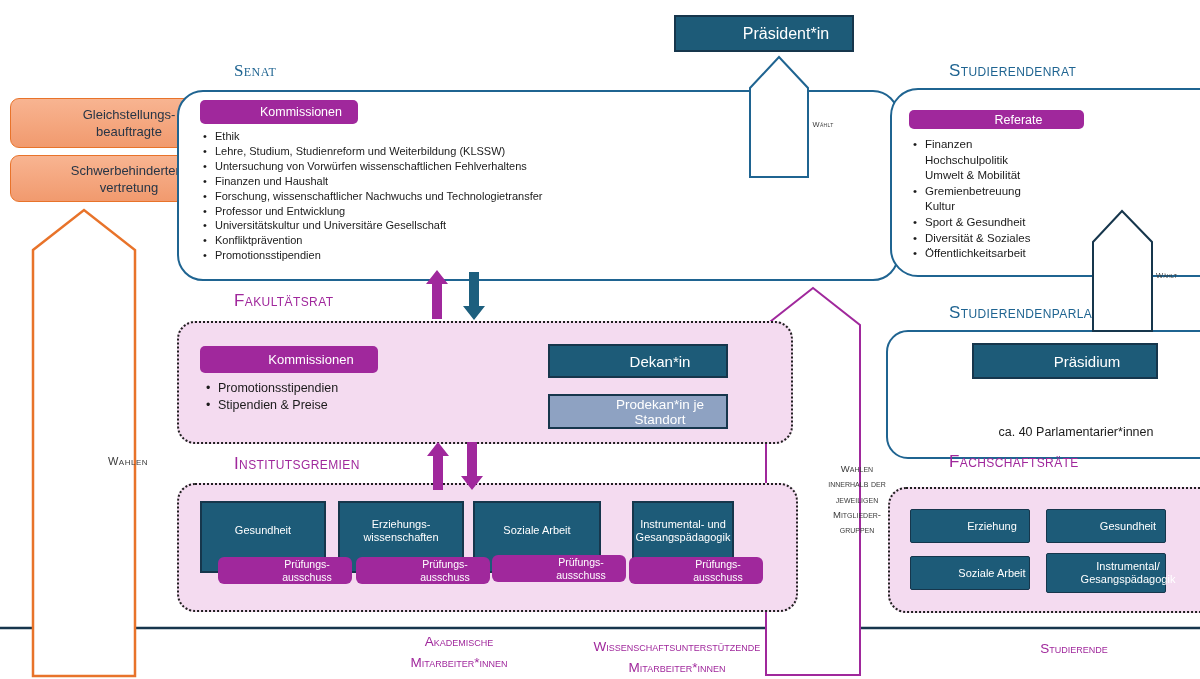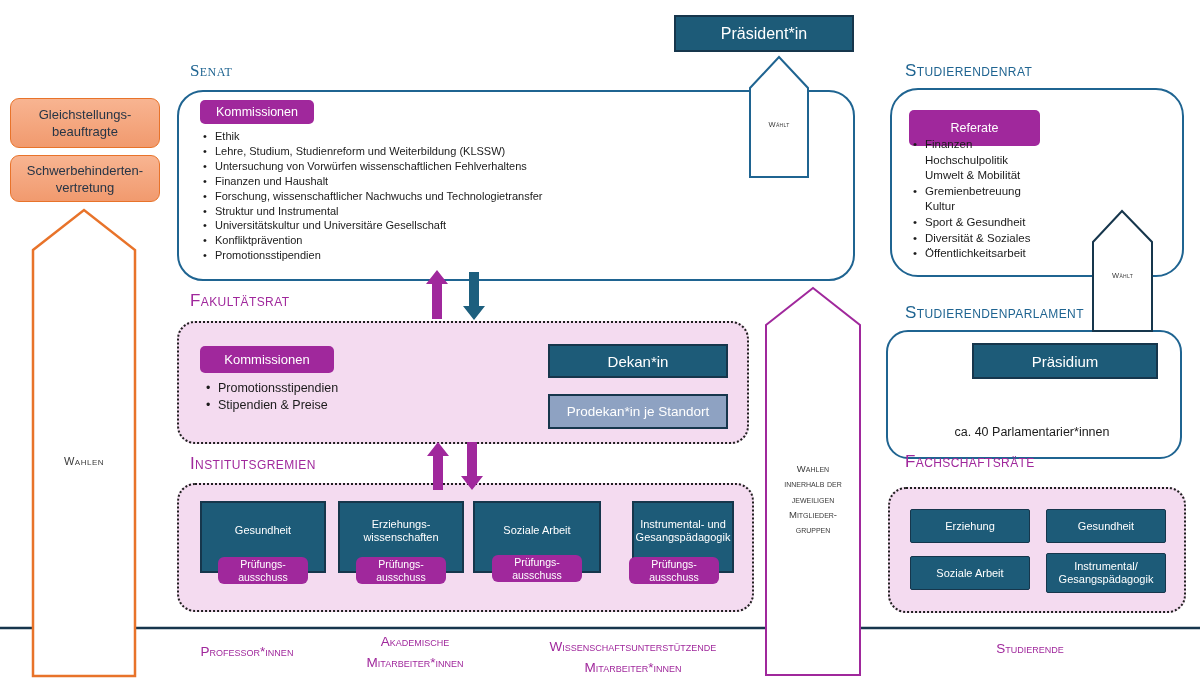--- a/index.html
+++ b/index.html
@@ -1,20 +1,20 @@
 <!DOCTYPE html>
 <html><head>
 <meta charset="utf-8">
 <style>
   html,body { margin:0; padding:0; background:#fff; }
   .canvas {
     position:relative; width:1200px; height:679px; background:#ffffff;
     font-family:"Liberation Sans", sans-serif; overflow:hidden;
   }
-  .abs { position:absolute; }
+  .abs { position:absolute;padding-left:44px; }
   svg.layer { position:absolute; left:0; top:0; pointer-events:none; }
 
   .heading {
     font-variant:small-caps; font-size:17px; letter-spacing:0.4px;
     white-space:nowrap; line-height:1;
   }
   .h-teal { color:#1F6491; }
   .h-mag  { color:#A0289C; }
 
   .panel-white { background:#fff; border:2px solid #1F6491; border-radius:26px; }
@@ -97,21 +97,21 @@
 
   <div class="abs heading h-teal" style="left:190px; top:62px;font-family:Liberation Serif, serif;">Senat</div>
   <div class="abs panel-white" style="left:177px; top:90px; width:674px; height:187px;"></div>
   <div class="abs pill" style="left:200px; top:100px; width:114px; height:24px;">Kommissionen</div>
   <ul class="abs blist senat-list" style="left:202px; top:129px; width:620px;">
     <li>Ethik</li>
     <li>Lehre, Studium, Studienreform und Weiterbildung (KLSSW)</li>
     <li>Untersuchung von Vorwürfen wissenschaftlichen Fehlverhaltens</li>
     <li>Finanzen und Haushalt</li>
     <li>Forschung, wissenschaftlicher Nachwuchs und Technologietransfer</li>
-    <li>Struktur und Instrumental</li>
+    <li>Professor und Entwicklung</li>
     <li>Universitätskultur und Universitäre Gesellschaft</li>
     <li>Konfliktprävention</li>
     <li>Promotionsstipendien</li>
   </ul>
 
   <div class="abs heading h-mag" style="left:190px; top:292px;">Fakultätsrat</div>
   <div class="abs panel-pink" style="left:177px; top:321px; width:568px; height:119px;"></div>
   <div class="abs pill" style="left:200px; top:346px; width:134px; height:27px; font-size:13px;">Kommissionen</div>
   <ul class="abs blist fak-list" style="left:205px; top:380px; width:300px;">
     <li>Promotionsstipendien</li>
@@ -146,21 +146,21 @@
 ausschuss</div>
   <div class="abs tag" style="left:356px; top:557px; width:90px; height:27px;">Prüfungs-
 ausschuss</div>
   <div class="abs tag" style="left:492px; top:555px; width:90px; height:27px;">Prüfungs-
 ausschuss</div>
   <div class="abs tag" style="left:629px; top:557px; width:90px; height:27px;">Prüfungs-
 ausschuss</div>
 
   <div class="abs heading h-teal" style="left:905px; top:62px;">Studierendenrat</div>
   <div class="abs panel-white" style="left:890px; top:88px; width:290px; height:185px; border-radius:28px;"></div>
-  <div class="abs pill" style="left:909px; top:110px; width:131px; height:36px;">Referate</div>
+  <div class="abs pill" style="left:909px; top:110px; width:131px; height:19px;">Referate</div>
   <ul class="abs blist sr-list" style="left:912px; top:137px; width:250px;">
     <li>Finanzen</li>
     <li class="nb">Hochschulpolitik</li>
     <li class="nb">Umwelt &amp; Mobilität</li>
     <li>Gremienbetreuung</li>
     <li class="nb">Kultur</li>
     <li>Sport &amp; Gesundheit</li>
     <li>Diversität &amp; Soziales</li>
     <li>Öffentlichkeitsarbeit</li>
   </ul>
@@ -199,20 +199,19 @@
 
   <div class="abs arrowlabel" style="left:34px; top:456px; width:100px; font-size:11px; letter-spacing:0.5px;">Wahlen</div>
   <div class="abs arrowlabel" style="left:763px; top:461px; width:100px; font-size:9.5px; line-height:15.3px;">Wahlen
 innerhalb der
 jeweiligen
 Mitglieder-
 gruppen</div>
   <div class="abs arrowlabel" style="left:750px; top:121px; width:58px; font-size:7.5px; letter-spacing:0.3px;">Wählt</div>
   <div class="abs arrowlabel" style="left:1093px; top:272px; width:59px; font-size:7.5px; letter-spacing:0.3px;">Wählt</div>
 
-  <div class="abs grouplabel" style="left:157px; top:641px; width:180px;">Professor*innen</div>
   <div class="abs grouplabel" style="left:325px; top:631px; width:180px;">Akademische
 Mitarbeiter*innen</div>
   <div class="abs grouplabel" style="left:498px; top:630px; width:270px;margin-top:6px;">Wissenschaftsunterstützende
 Mitarbeiter*innen</div>
   <div class="abs grouplabel" style="left:930px; top:638px; width:200px;">Studierende</div>
 
 </div>
 
 </body></html>

